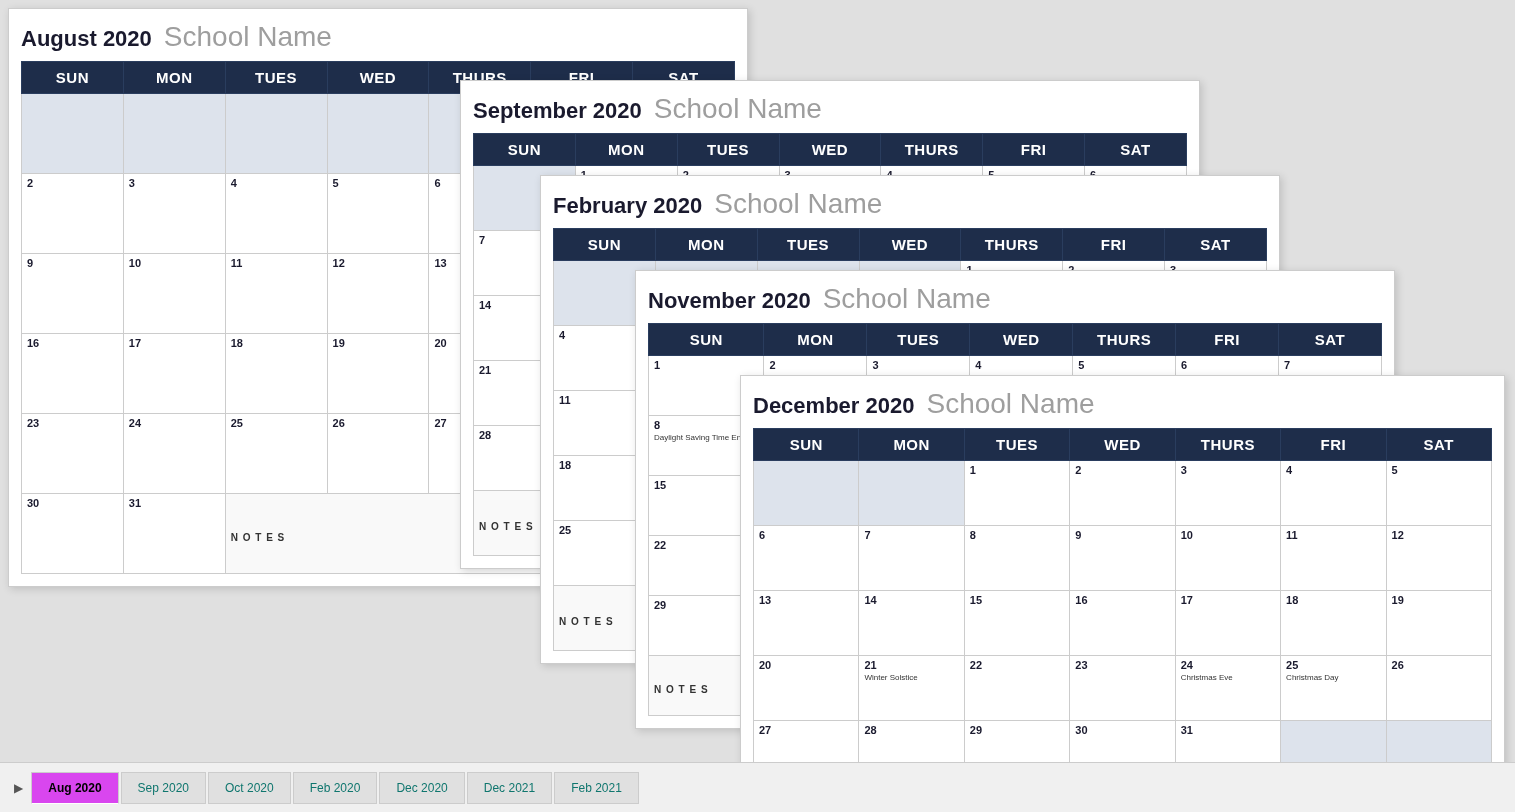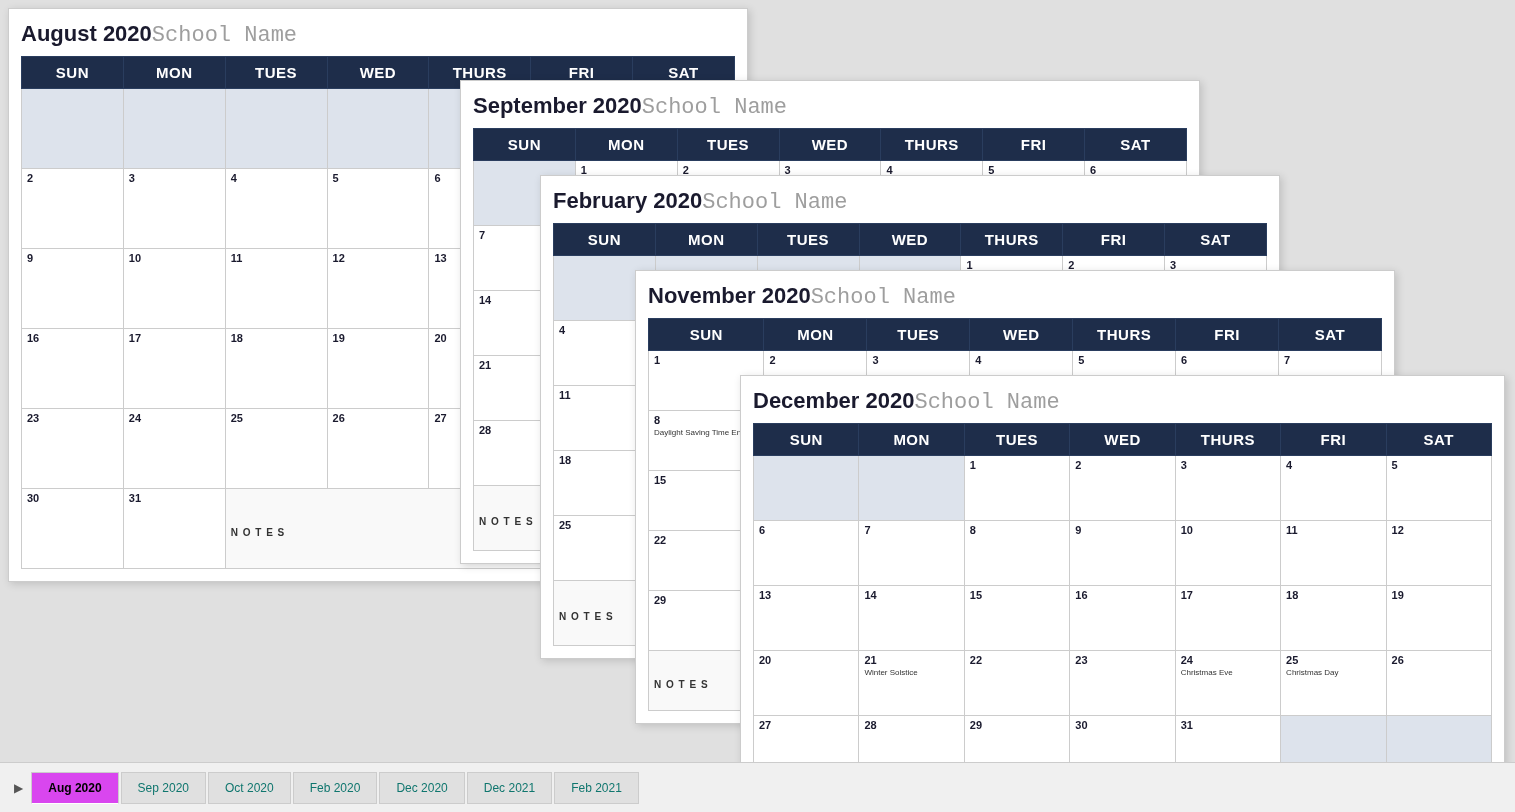--- a/index.html
+++ b/index.html
@@ -26,33 +26,33 @@
       background: #fff;
       border: 1px solid #ccc;
       box-shadow: 2px 2px 8px rgba(0,0,0,0.15);
       padding: 12px;
     }
 
     .cal-header {
       display: flex;
       align-items: baseline;
       margin-bottom: 8px;
+      gap: 12px;
     }
 
     .cal-month {
       font-size: 22px;
       font-weight: 900;
       color: #1a1a2e;
     }
 
     .cal-school {
-      font-size: 22px;
+      font-size: 28px;
       font-weight: 400;
       color: #9e9e9e;
-      font-family: Liberation Mono, monospace;
     }
 
     .cal-grid {
       border-collapse: collapse;
       width: 100%;
     }
 
     .cal-grid th {
       background: #1e2d4a;
       color: #fff;

